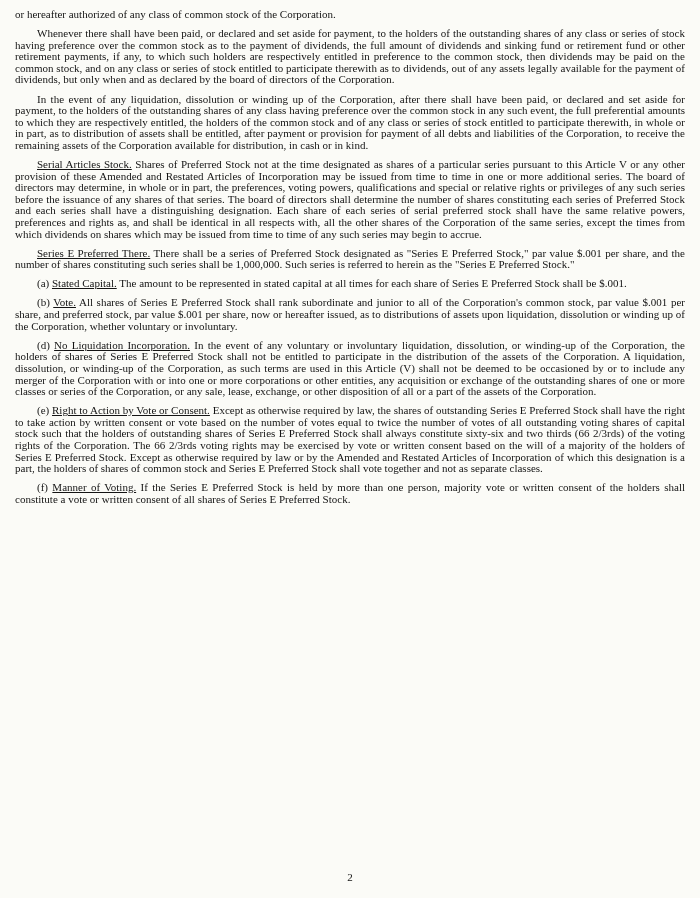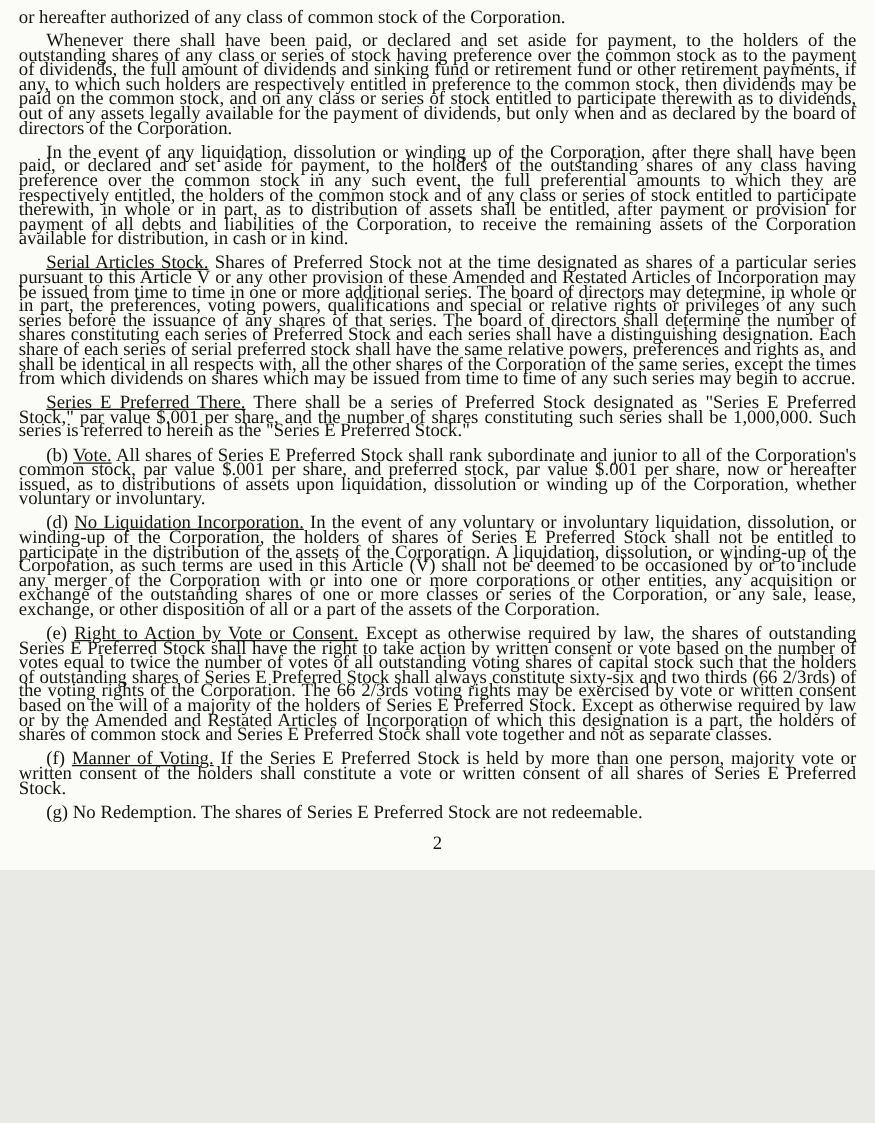--- a/index.html
+++ b/index.html
@@ -3,25 +3,25 @@
 <meta charset="utf-8">
 <style>
   * { box-sizing: border-box; }
   html, body {
     margin: 0;
     padding: 0;
     background: #e9e9e6;
   }
   .page {
     width: 700px;
-    height: 696px;
+    height: 898px;
     margin: 0 auto;
     background: #fbfbf7;
     font-family: "Liberation Serif", "DejaVu Serif", serif;
-    font-size: 15px;
+    font-size: 11px;
     line-height: 11.6px;
     color: #141414;
     padding: 9px 15px 16px 15px;
     position: relative;
     text-align: justify;
     overflow: hidden;
   }
   p.para {
     margin: 0 0 7.5px 0;
   }
@@ -67,20 +67,25 @@
   <p class="para indent">
     <span class="lead">Serial Articles Stock.</span>
     <span>Shares of Preferred Stock not at the time designated as shares of a particular series pursuant to this Article V or any other provision of these Amended and Restated Articles of Incorporation may be issued from time to time in one or more additional series.  The board of directors may determine, in whole or in part, the preferences, voting powers, qualifications and special or relative rights or privileges of any such series before the issuance of any shares of that series.  The board of directors shall determine the number of shares constituting each series of Preferred Stock and each series shall have a distinguishing designation.  Each share of each series of serial preferred stock shall have the same relative powers, preferences and rights as, and shall be identical in all respects with, all the other shares of the Corporation of the same series, except the times from which dividends on shares which may be issued from time to time of any such series may begin to accrue.</span>
   </p>
 
   <p class="para indent">
     <span class="lead">Series E Preferred There.</span>
     <span>There shall be a series of Preferred Stock designated as "Series E Preferred Stock," par value $.001 per share, and the number of shares constituting such series shall be 1,000,000.  Such series is referred to herein as the "Series E Preferred Stock."</span>
   </p>
 
+  <p class="para indent">
+    <span class="label">(a)</span>
+    <span class="lead">Stated Capital.</span>
+    <span>The amount to be represented in stated capital at all times for each share of Series E Preferred Stock shall be $.001.</span>
+  </p>
 
   <p class="para indent">
     <span class="label">(b)</span>
     <span class="lead">Vote.</span>
     <span>All shares of Series E Preferred Stock shall rank subordinate and junior to all of the Corporation's common stock, par value $.001 per share, and preferred stock, par value $.001 per share, now or hereafter issued, as to distributions of assets upon liquidation, dissolution or winding up of the Corporation, whether voluntary or involuntary.</span>
   </p>
 
 
   <p class="para indent">
     <span class="label">(d)</span>
@@ -93,22 +98,17 @@
     <span class="lead">Right to Action by Vote or Consent.</span>
     <span>Except as otherwise required by law, the shares of outstanding Series E Preferred Stock shall have the right to take action by written consent or vote based on the number of votes equal to twice the number of votes of all outstanding voting shares of capital stock such that the holders of outstanding shares of Series E Preferred Stock shall always constitute sixty-six and two thirds (66 2/3rds) of the voting rights of the Corporation.  The 66 2/3rds voting rights may be exercised by vote or written consent based on the will of a majority of the holders of Series E Preferred Stock.  Except as otherwise required by law or by the Amended and Restated Articles of Incorporation of which this designation is a part, the holders of shares of common stock and Series E Preferred Stock shall vote together and not as separate classes.</span>
   </p>
 
   <p class="para indent">
     <span class="label">(f)</span>
     <span class="lead">Manner of Voting.</span>
     <span>If the Series E Preferred Stock is held by more than one person, majority vote or written consent of the holders shall constitute a vote or written consent of all shares of Series E Preferred Stock.</span>
   </p>
 
-  <p class="para indent">
-    <span class="label">(g)</span>
-    <span class="lead plain">No Redemption.</span>
-    <span>The shares of Series E Preferred Stock are not redeemable.</span>
-  </p>
 
 
   <div class="page-number">2</div>
 
 </div>
 
 </body></html>

